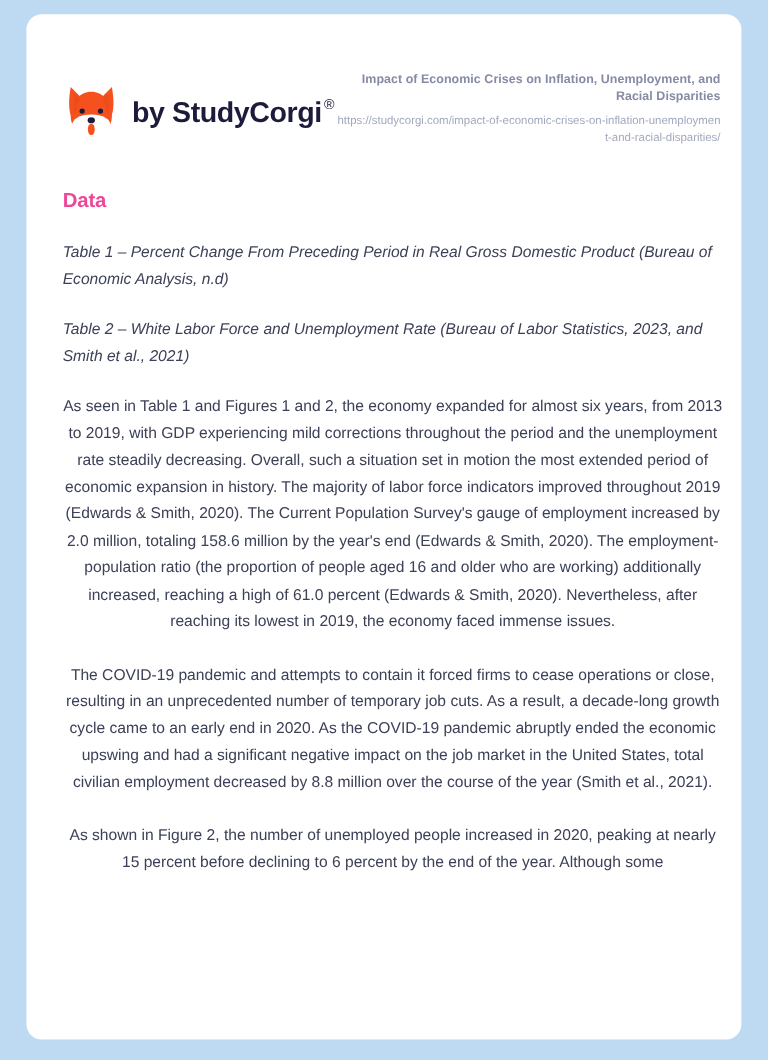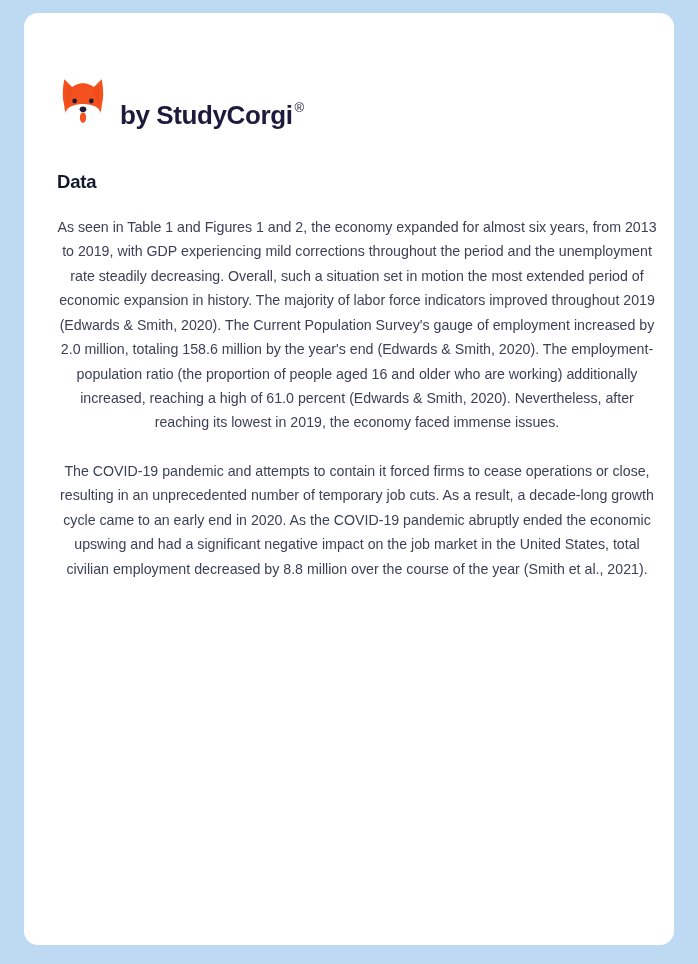--- a/index.html
+++ b/index.html
@@ -37,21 +37,21 @@
     left: 0;
     top: 0;
     width: 650px;
     height: 125px;
   }
   .brand {
     position: absolute;
     left: 33px;
     top: 62px;
     display: flex;
-    align-items: flex-end;
+    align-items: center;
   }
   .logo-mark {
     width: 52px;
     height: 52px;
     flex: none;
     display: block;
   }
   .brand-text {
     margin-left: 11px;
     font-size: 26px;
@@ -96,21 +96,21 @@
   .content {
     position: absolute;
     left: 33px;
     top: 157px;
     width: 600px;
   }
   h2.section-title {
     margin: 0;
     font-size: 18.5px;
     font-weight: bold;
-    color: #0f172a;
+    color: #ec4899;
     letter-spacing: -0.15px;
     line-height: 1.3;
   }
   h2.section-title.spaced-top {
     margin-top: 36px;
   }
   p.caption {
     margin: 0;
     margin-top: 21px;
     font-style: italic;
@@ -158,28 +158,35 @@
           <circle cx="34" cy="50" r="4.6" fill="#1d1b3c"></circle>
           <circle cx="66" cy="50" r="4.6" fill="#1d1b3c"></circle>
 
           <ellipse cx="50" cy="66" rx="6.4" ry="5.4" fill="#1d1b3c"></ellipse>
 
           <path d="M50 72 C54 72 56 76 56 82 C56 88 53 92 50 92 C47 92 44 88 44 82 C44 76 46 72 50 72 Z" fill="#f4511e"></path>
         </svg>
         <div class="brand-text"><span>by StudyCorgi</span><span class="brand-reg">®</span></div>
       </div>
 
+      <div class="doc-meta">
+        <div class="doc-title">Impact of Economic Crises on Inflation, Unemployment, and Racial Disparities</div>
+        <div class="doc-url">https://studycorgi.com/impact-of-economic-crises-on-inflation-unemployment-and-racial-disparities/</div>
+      </div>
 
     </div>
 
     <div class="content">
 
       <h2 class="section-title">Data</h2>
 
+      <p class="caption first">Table 1 – Percent Change From Preceding Period in Real Gross Domestic Product (Bureau of Economic Analysis, n.d)</p>
+      <p class="caption">Table 2 – White Labor Force and Unemployment Rate (Bureau of Labor Statistics, 2023, and Smith et al., 2021)</p>
 
 
       <p class="body-text first">As seen in Table 1 and Figures 1 and 2, the economy expanded for almost six years, from 2013 to 2019, with GDP experiencing mild corrections throughout the period and the unemployment rate steadily decreasing. Overall, such a situation set in motion the most extended period of economic expansion in history. The majority of labor force indicators improved throughout 2019 (Edwards &amp; Smith, 2020). The Current Population Survey's gauge of employment increased by 2.0 million, totaling 158.6 million by the year's end (Edwards &amp; Smith, 2020). The employment-population ratio (the proportion of people aged 16 and older who are working) additionally increased, reaching a high of 61.0 percent (Edwards &amp; Smith, 2020). Nevertheless, after reaching its lowest in 2019, the economy faced immense issues.</p>
       <p class="body-text">The COVID-19 pandemic and attempts to contain it forced firms to cease operations or close, resulting in an unprecedented number of temporary job cuts. As a result, a decade-long growth cycle came to an early end in 2020. As the COVID-19 pandemic abruptly ended the economic upswing and had a significant negative impact on the job market in the United States, total civilian employment decreased by 8.8 million over the course of the year (Smith et al., 2021).</p>
+      <p class="body-text">As shown in Figure 2, the number of unemployed people increased in 2020, peaking at nearly 15 percent before declining to 6 percent by the end of the year. Although some</p>
 
     </div>
 
   </div>
 </div>
 
 </body></html>

